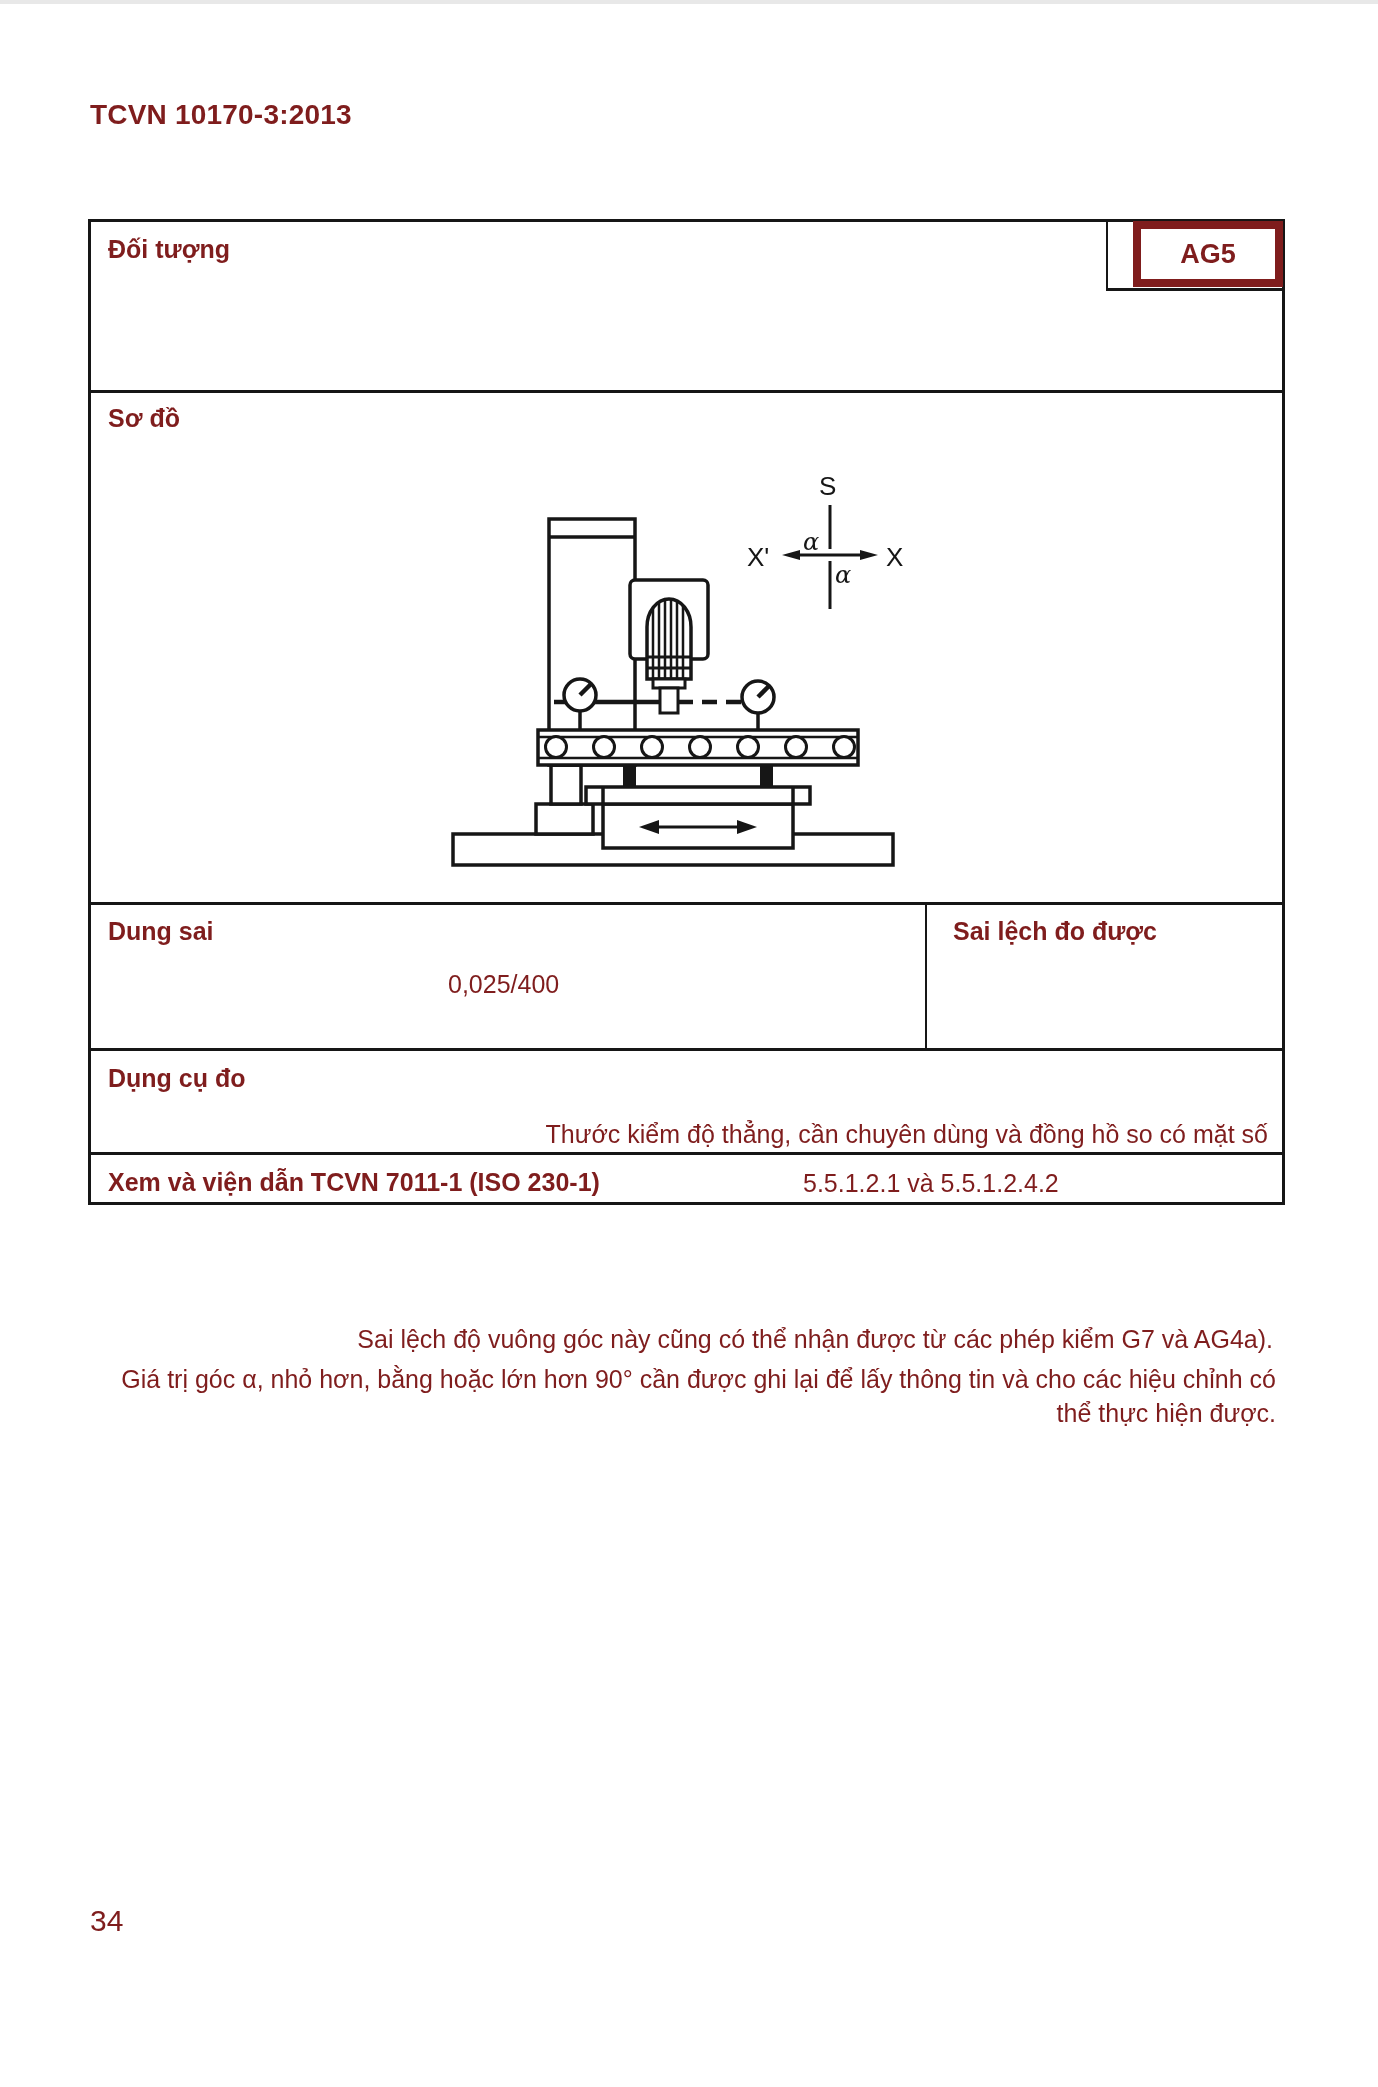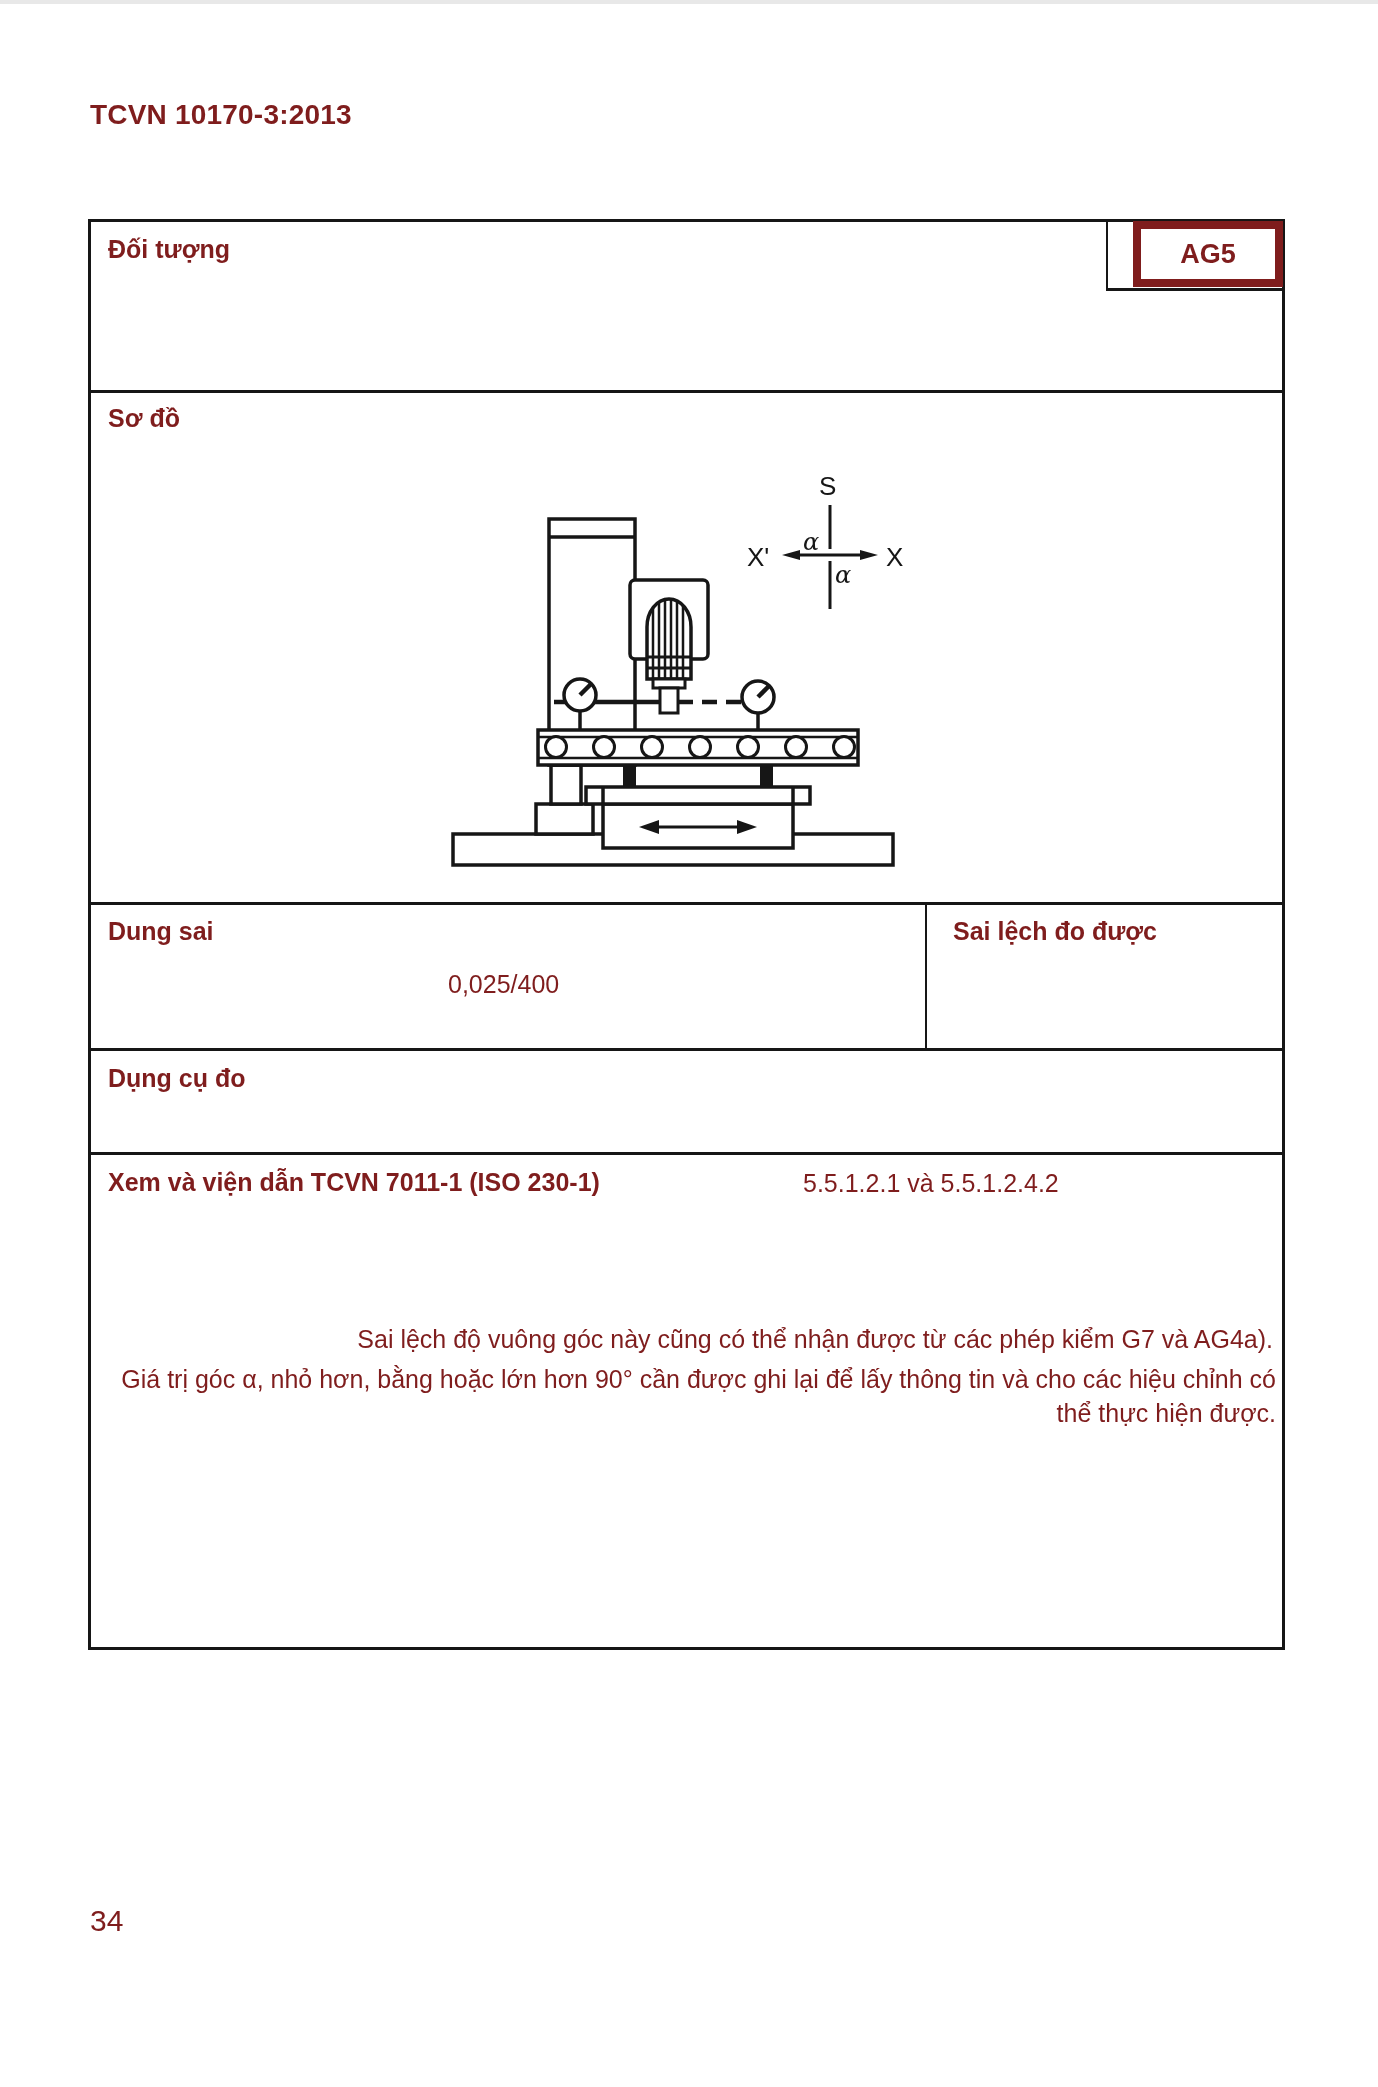--- a/index.html
+++ b/index.html
@@ -4,21 +4,21 @@
 <style>
   html,body{margin:0;padding:0;background:#e8e8e8;}
   .page{
     position:relative; width:1378px; height:2087px; background:#ffffff;
     font-family:"Liberation Sans","DejaVu Sans",sans-serif; color:#7f1d1d;
     margin:4px auto; overflow:hidden;text-align:right;
   }
   .abs{position:absolute;}
   .doc-header{left:90px; top:95px; font-size:28px; font-weight:bold; letter-spacing:.2px;}
   .doc-table{
-    left:88px; top:215px; width:1197px; height:1431px;
+    left:88px; top:215px; width:1197px; height:986px;
     border:3px solid #161616; box-sizing:border-box;
   }
   .hline{position:absolute; left:0; width:100%; height:3px; background:#161616;}
   .vline{position:absolute; width:2px; background:#161616;}
   .cell-label{font-size:25px; font-weight:bold;}
   .body-text{font-size:25px;}
   .ag5-box{
     position:absolute; right:-1px; top:-1px; width:150px; height:66px;
     border:8px solid #7f1d1d; box-sizing:border-box; background:#fff;
     display:flex; align-items:center; justify-content:center;
@@ -149,20 +149,21 @@
     <div class="hline" style="top:680px;"></div>
 
     <div class="vline" style="left:834px; top:683px; height:143px;"></div>
     <div class="abs cell-label" style="left:17px; top:695px;">Dung sai</div>
     <div class="abs cell-label" style="left:862px; top:695px;">Sai lệch đo được</div>
     <div class="abs body-text" style="left:357px; top:748px;">0,025/400</div>
 
     <div class="hline" style="top:826px;"></div>
 
     <div class="abs cell-label" style="left:17px; top:842px;">Dụng cụ đo</div>
+    <div class="abs body-text" style="left:17px; top:898px; width:1160px;">Thước kiểm độ thẳng, cần chuyên dùng và đồng hồ so có mặt số</div>
 
     <div class="hline" style="top:930px;"></div>
 
     <div class="abs cell-label" style="left:17px; top:946px;">Xem và viện dẫn TCVN 7011-1 (ISO 230-1)</div>
     <div class="abs body-text" style="left:712px; top:947px;">5.5.1.2.1 và 5.5.1.2.4.2</div>
 
     <div class="abs body-text" style="left:17px; top:1103px; width:1165px;">Sai lệch độ vuông góc này cũng có thể nhận được từ các phép kiểm G7 và AG4a).</div>
     <div class="abs body-text" style="left:17px; top:1141px; width:1168px; line-height:1.35;">Giá trị góc α, nhỏ hơn, bằng hoặc lớn hơn 90° cần được ghi lại để lấy thông tin và cho các hiệu chỉnh có thể thực hiện được.</div>
 
   </div>

